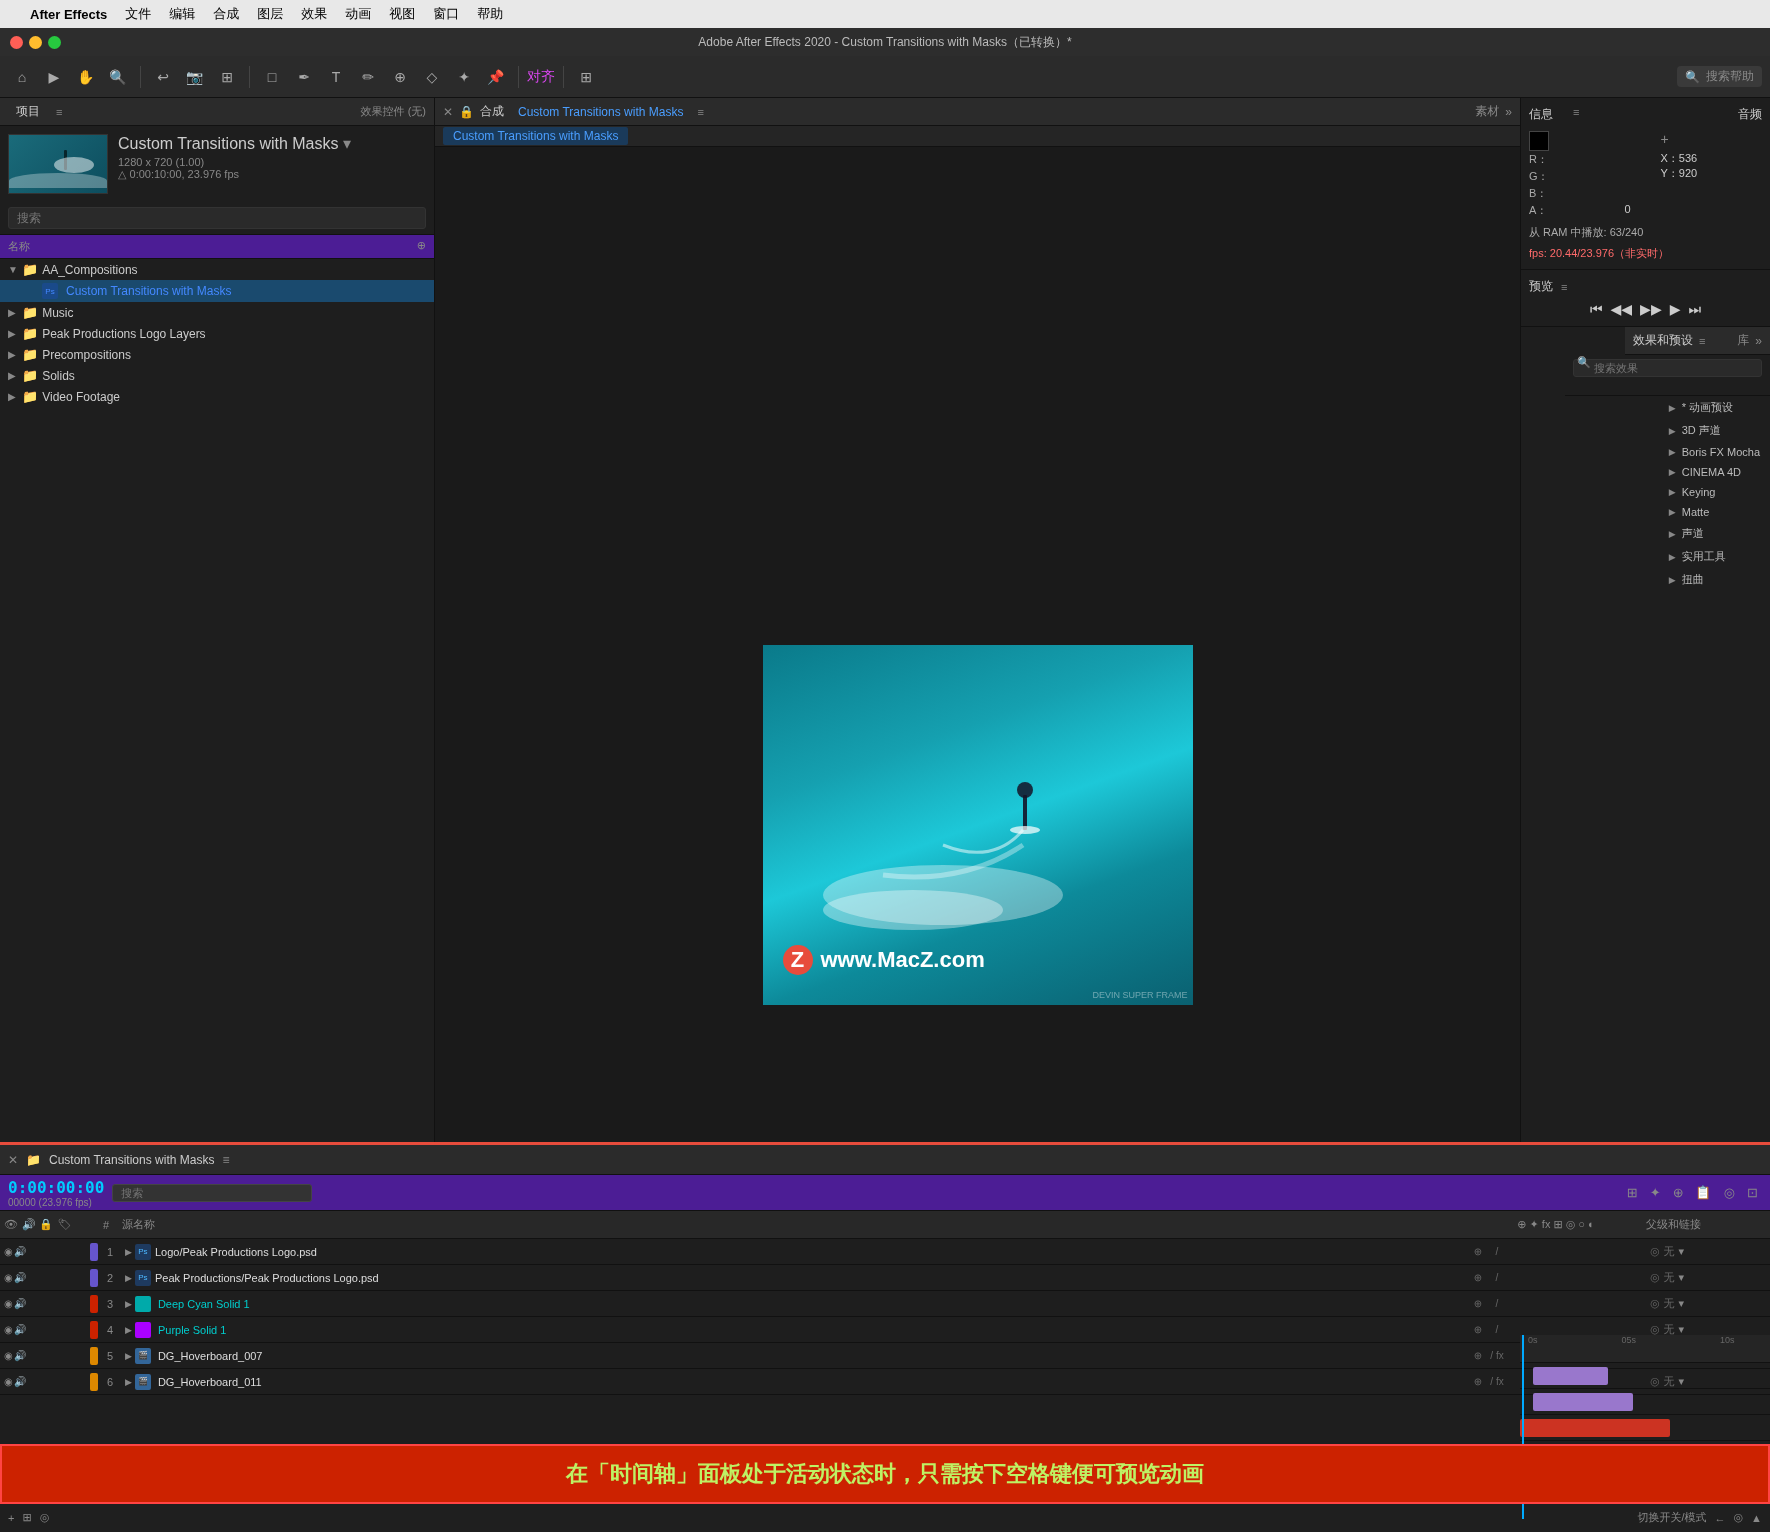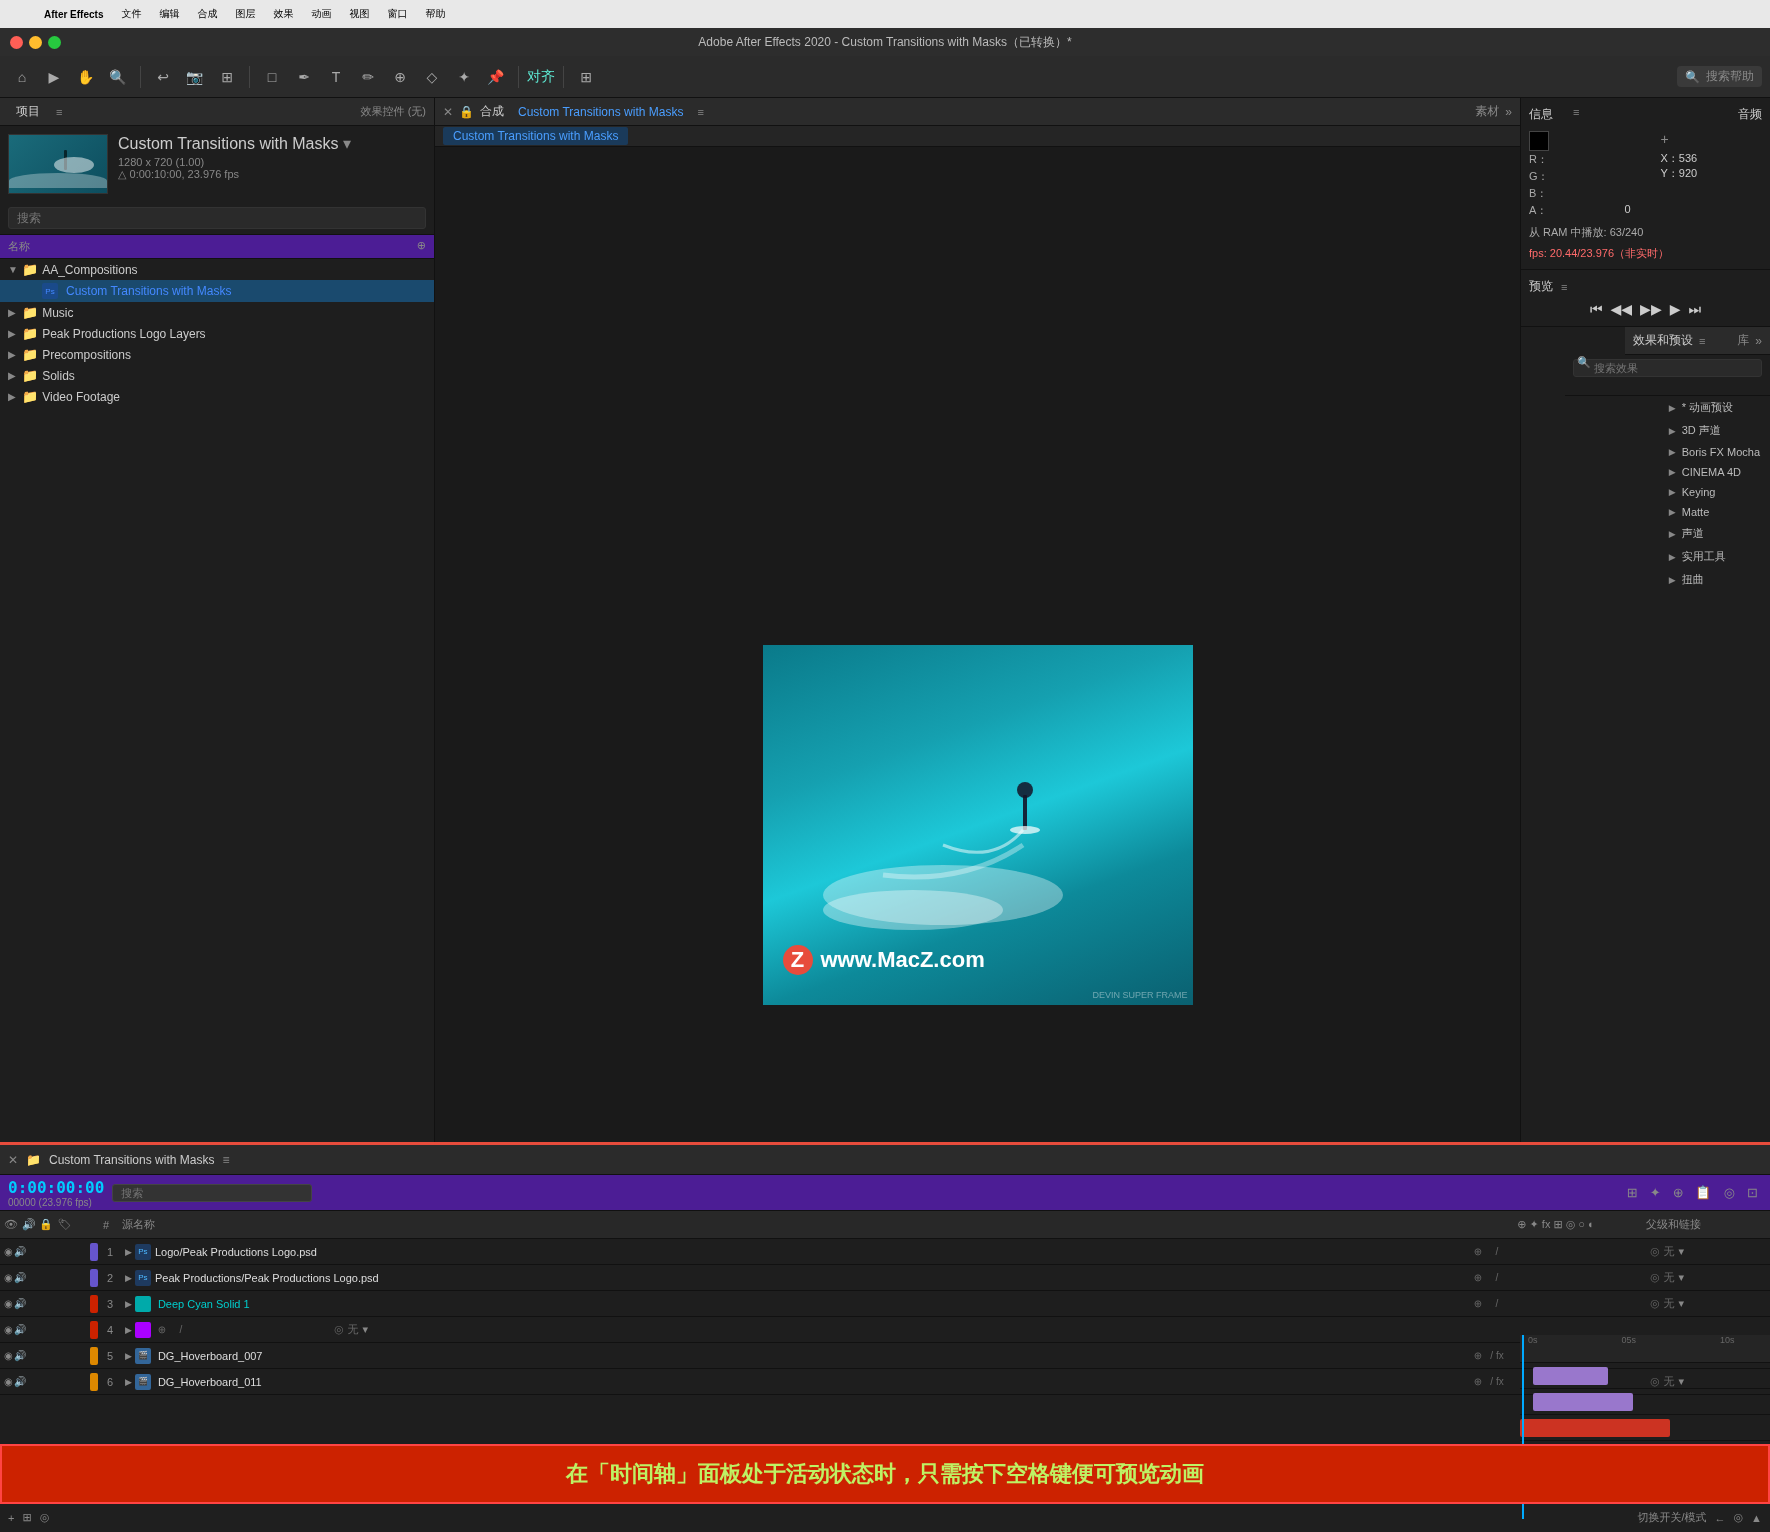--- a/index.html
+++ b/index.html
@@ -12,23 +12,23 @@
       color: #cccccc;
       overflow: hidden;
     }
 
     
     .menu-bar {
       height: 28px;
       background: #e8e8e8;
       display: flex;
       align-items: center;
-      padding: 0 26px;
+      padding: 0 12px;
       gap: 18px;
-      font-size: 10px;
+      font-size: 13px;
       color: #000;
     }
     .menu-bar .apple { font-size: 16px; }
 
     
     .title-bar {
       height: 28px;
       background: #2d2d2d;
       display: flex;
       align-items: center;
@@ -680,21 +680,21 @@
   <div class="toolbar-sep"></div>
   <div class="toolbar-icon">□</div>
   <div class="toolbar-icon">✒</div>
   <div class="toolbar-icon">T</div>
   <div class="toolbar-icon">✏</div>
   <div class="toolbar-icon">⊕</div>
   <div class="toolbar-icon">◇</div>
   <div class="toolbar-icon">✦</div>
   <div class="toolbar-icon">📌</div>
   <div class="toolbar-sep"></div>
-  <div class="toolbar-icon" style="color:#5eead4;">对齐</div>
+  <div class="toolbar-icon" style="color:#d946ef;">对齐</div>
   <div class="toolbar-sep"></div>
   <div class="toolbar-icon">⊞</div>
   <div class="toolbar-search">
     <span>🔍</span>
     <span>搜索帮助</span>
   </div>
 </div>
 
 <div class="main-area" style="position:relative;">
 
@@ -1084,20 +1084,21 @@
 
       <div class="layer-row">
         <div class="layer-controls">
           <span class="layer-eye">◉</span>
           <span style="color:#666;font-size:10px;">🔊</span>
         </div>
         <div class="layer-color-bar" style="background:#cc2200;"></div>
         <div class="layer-num">4</div>
         <span class="layer-expand">▶</span>
         <span class="layer-type-icon" style="background:#aa00ff;width:16px;height:16px;"></span>
+        <span class="layer-name cyan" style="margin-left:4px;">Purple Solid 1</span>
         <div class="layer-switches">
           <span class="switch-icon">⊕</span>
           <span class="switch-icon">/</span>
         </div>
         <div class="layer-parent">
           <span>◎</span>
           <span class="none-label">无</span>
           <span class="parent-dropdown">▾</span>
         </div>
       </div>

